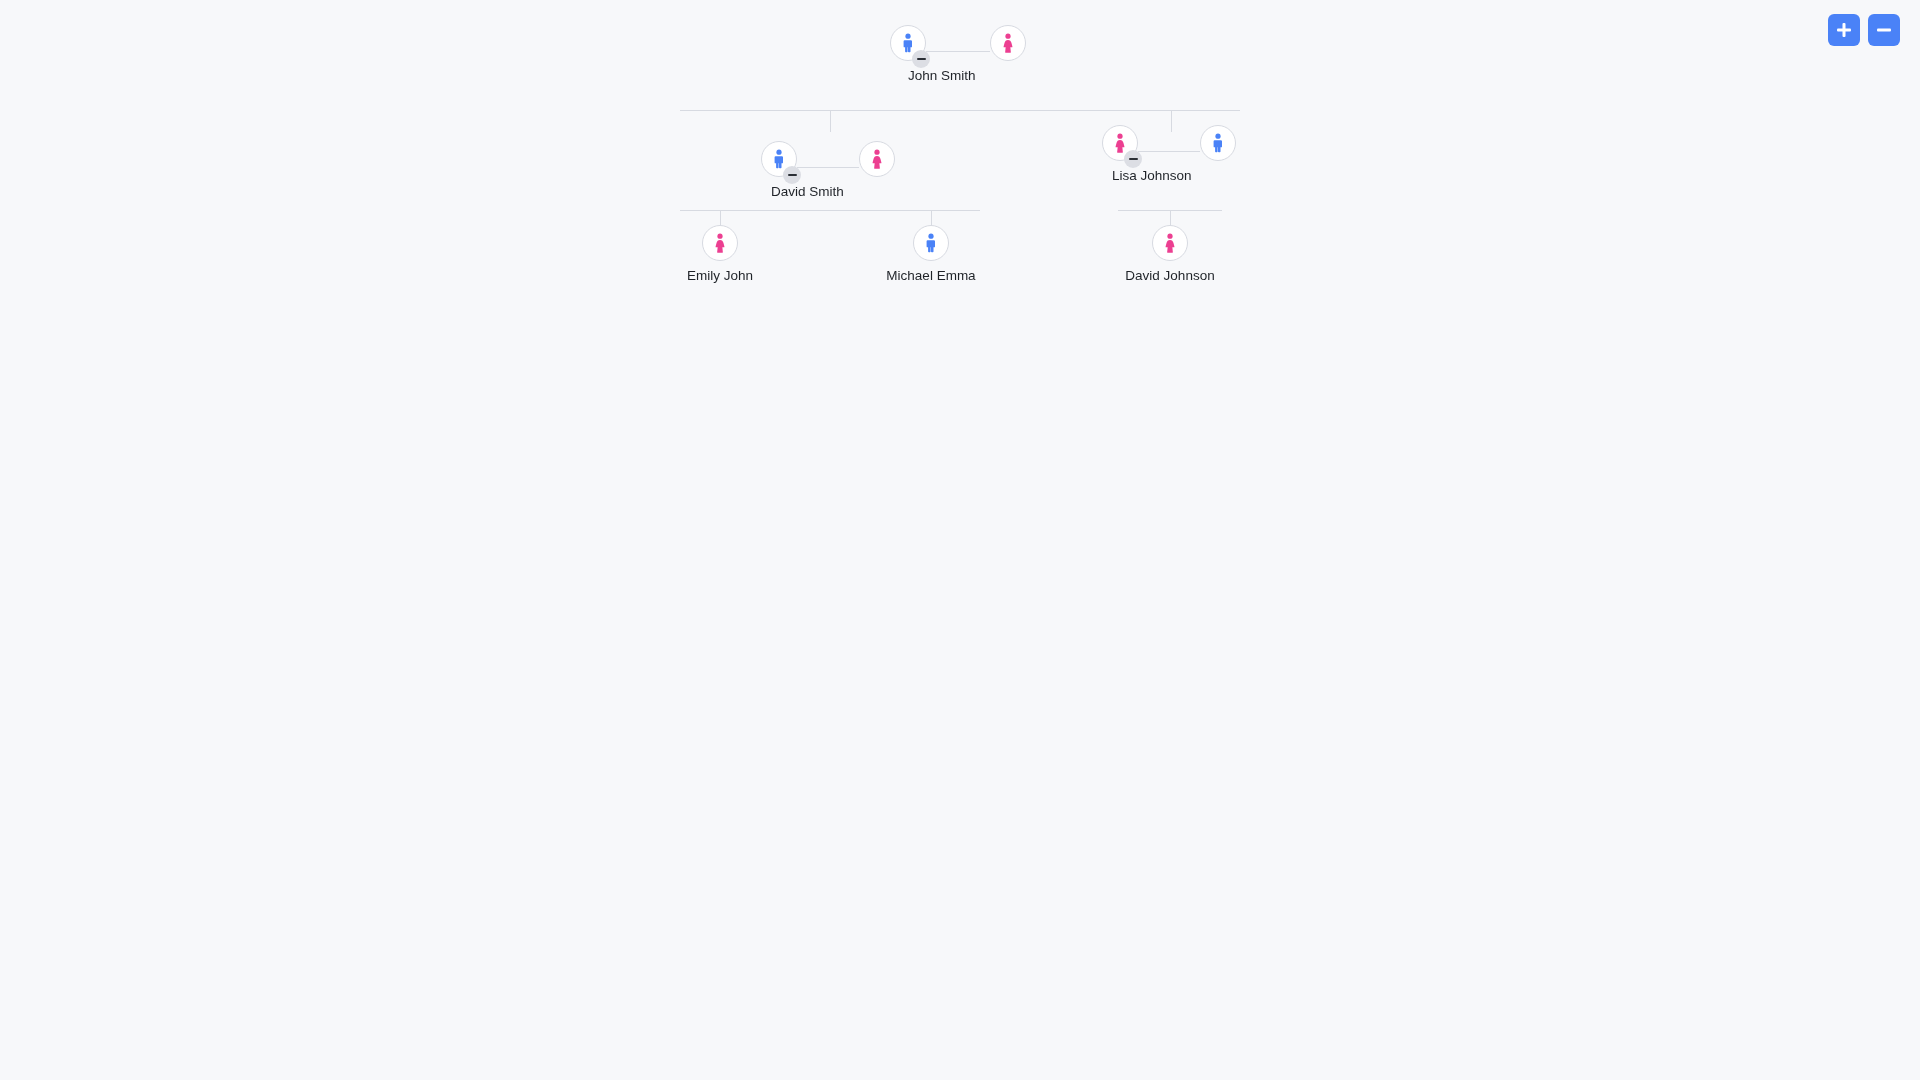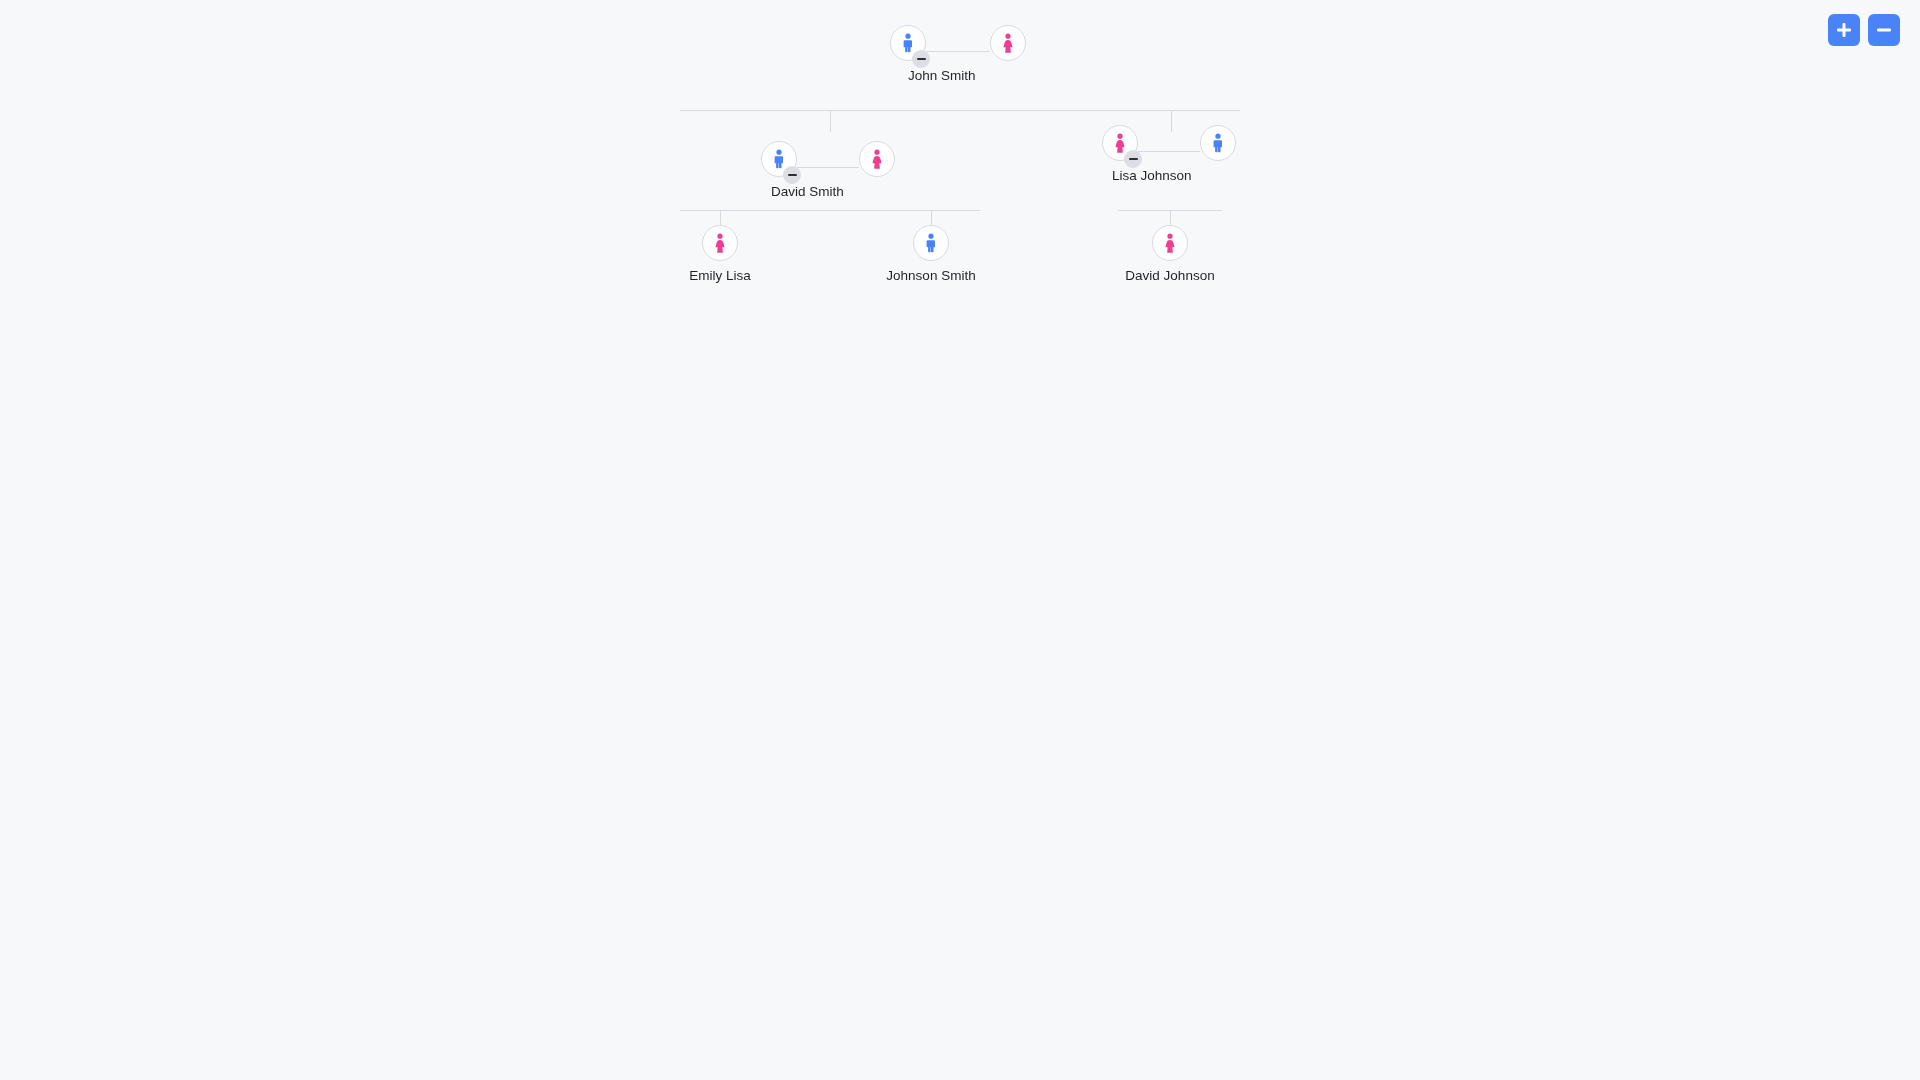--- a/index.html
+++ b/index.html
@@ -236,33 +236,33 @@
 
   <div class="node" style="left:702px; top:200px; width:36px;">
     <div class="avatars">
       <div class="avatar" style="left:0px;">
         <svg width="16" height="20" viewBox="0 0 16 20" aria-hidden="true">
           <circle cx="8" cy="3.2" r="2.6" fill="#ec3f91"></circle>
           <path d="M8 6.9c2.1 0 2.9 1.1 3.4 2.9l1 3.6a0.75 0.75 0 0 1-0.72 0.95h-1.33l0.48 4.6a0.8 0.8 0 0 1-0.8 0.88h-4.06a0.8 0.8 0 0 1-0.8-0.88l0.48-4.6h-1.33a0.75 0.75 0 0 1-0.72-0.95l1-3.6c0.5-1.8 1.3-2.9 3.4-2.9z" fill="#ec3f91"></path>
         </svg>
       </div>
     </div>
-    <div class="node-label">Emily Lisa</div>
+    <div class="node-label">Emily John</div>
   </div>
 
   <div class="node" style="left:913px; top:200px; width:36px;">
     <div class="avatars">
       <div class="avatar" style="left:0px;">
         <svg width="16" height="20" viewBox="0 0 16 20" aria-hidden="true">
           <circle cx="8" cy="3.2" r="2.6" fill="#4a82f7"></circle>
           <path d="M5.1 7.2h5.8a1.1 1.1 0 0 1 1.1 1.1v5.1a0.9 0.9 0 0 1-0.9 0.9h-0.6v4.1a0.8 0.8 0 0 1-0.8 0.8h-0.9a0.8 0.8 0 0 1-0.8-0.8v-4.1h-0.4v4.1a0.8 0.8 0 0 1-0.8 0.8h-0.9a0.8 0.8 0 0 1-0.8-0.8v-4.1h-0.6a0.9 0.9 0 0 1-0.9-0.9v-5.1a1.1 1.1 0 0 1 1.1-1.1z" fill="#4a82f7"></path>
         </svg>
       </div>
     </div>
-    <div class="node-label">Johnson Smith</div>
+    <div class="node-label">Michael Emma</div>
   </div>
 
   <div class="node" style="left:1152px; top:200px; width:36px;">
     <div class="avatars">
       <div class="avatar" style="left:0px;">
         <svg width="16" height="20" viewBox="0 0 16 20" aria-hidden="true">
           <circle cx="8" cy="3.2" r="2.6" fill="#ec3f91"></circle>
           <path d="M8 6.9c2.1 0 2.9 1.1 3.4 2.9l1 3.6a0.75 0.75 0 0 1-0.72 0.95h-1.33l0.48 4.6a0.8 0.8 0 0 1-0.8 0.88h-4.06a0.8 0.8 0 0 1-0.8-0.88l0.48-4.6h-1.33a0.75 0.75 0 0 1-0.72-0.95l1-3.6c0.5-1.8 1.3-2.9 3.4-2.9z" fill="#ec3f91"></path>
         </svg>
       </div>

